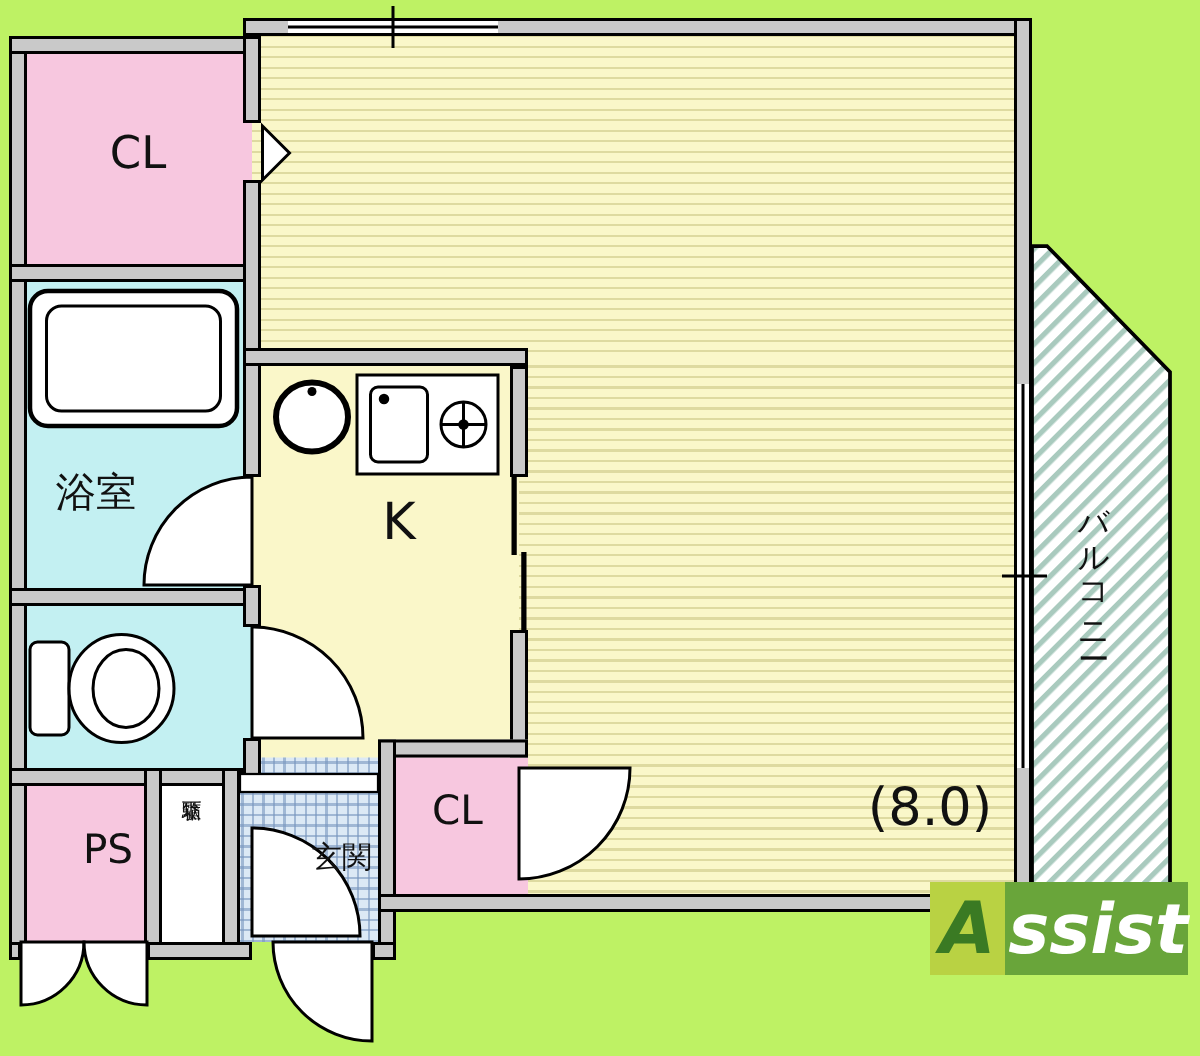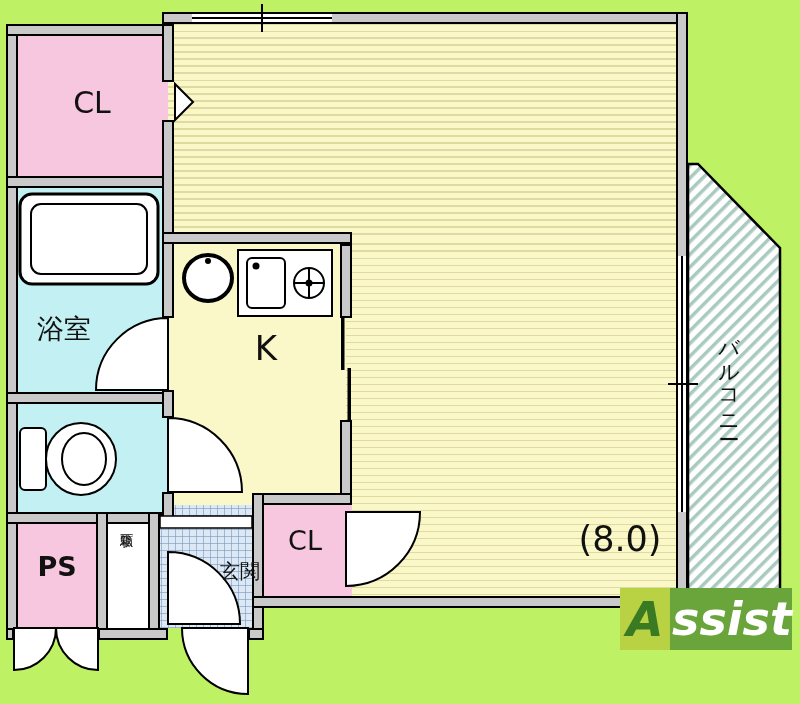--- a/index.html
+++ b/index.html
@@ -148,23 +148,23 @@
     <path d="M248,628 L248,694 A66,66 0 0 1 182,628 Z" fill="#fff" stroke="#000" stroke-width="2"></path>
     <path d="M14,628 L14,670 A42,42 0 0 0 56,628 Z" fill="#fff" stroke="#000" stroke-width="2"></path>
     <path d="M98,628 L98,670 A42,42 0 0 1 56,628 Z" fill="#fff" stroke="#000" stroke-width="2"></path>
 
     <rect x="160" y="516" width="92" height="12" fill="#fff" stroke="#000" stroke-width="1.5"></rect>
   </svg>
 
   <div class="label center" style="left:50px;top:86px;width:84px;font-size:30px;">CL</div>
   <div class="label center" style="left:20px;top:314px;width:88px;font-size:27px;">浴室</div>
   <div class="label center" style="left:238px;top:330px;width:56px;font-size:34px;">K</div>
-  <div class="label center" style="left:18px;top:552px;width:78px;font-size:27px;font-weight:bold;">PS</div>
+  <div class="label center" style="left:33px;top:552px;width:78px;font-size:27px;">PS</div>
   <div class="label vertical" style="left:119px;top:524px;height:84px;font-size:13px;">下駄箱</div>
-  <div class="label center" style="left:208px;top:560px;width:64px;font-size:20px;">玄関</div>
+  <div class="label center" style="left:196px;top:560px;width:64px;font-size:20px;">玄関</div>
   <div class="label center" style="left:276px;top:526px;width:58px;font-size:27px;">CL</div>
   <div class="label center" style="left:550px;top:520px;width:140px;font-size:35px;">(8.0)</div>
   <div class="label vertical" style="left:717px;top:324px;height:160px;font-size:21px;letter-spacing:2px;">バルコニー</div>
 
   <div id="logo">
     <div class="a-box">
       <span>A</span>
     </div>
     <div class="rest">ssist</div>
   </div>

